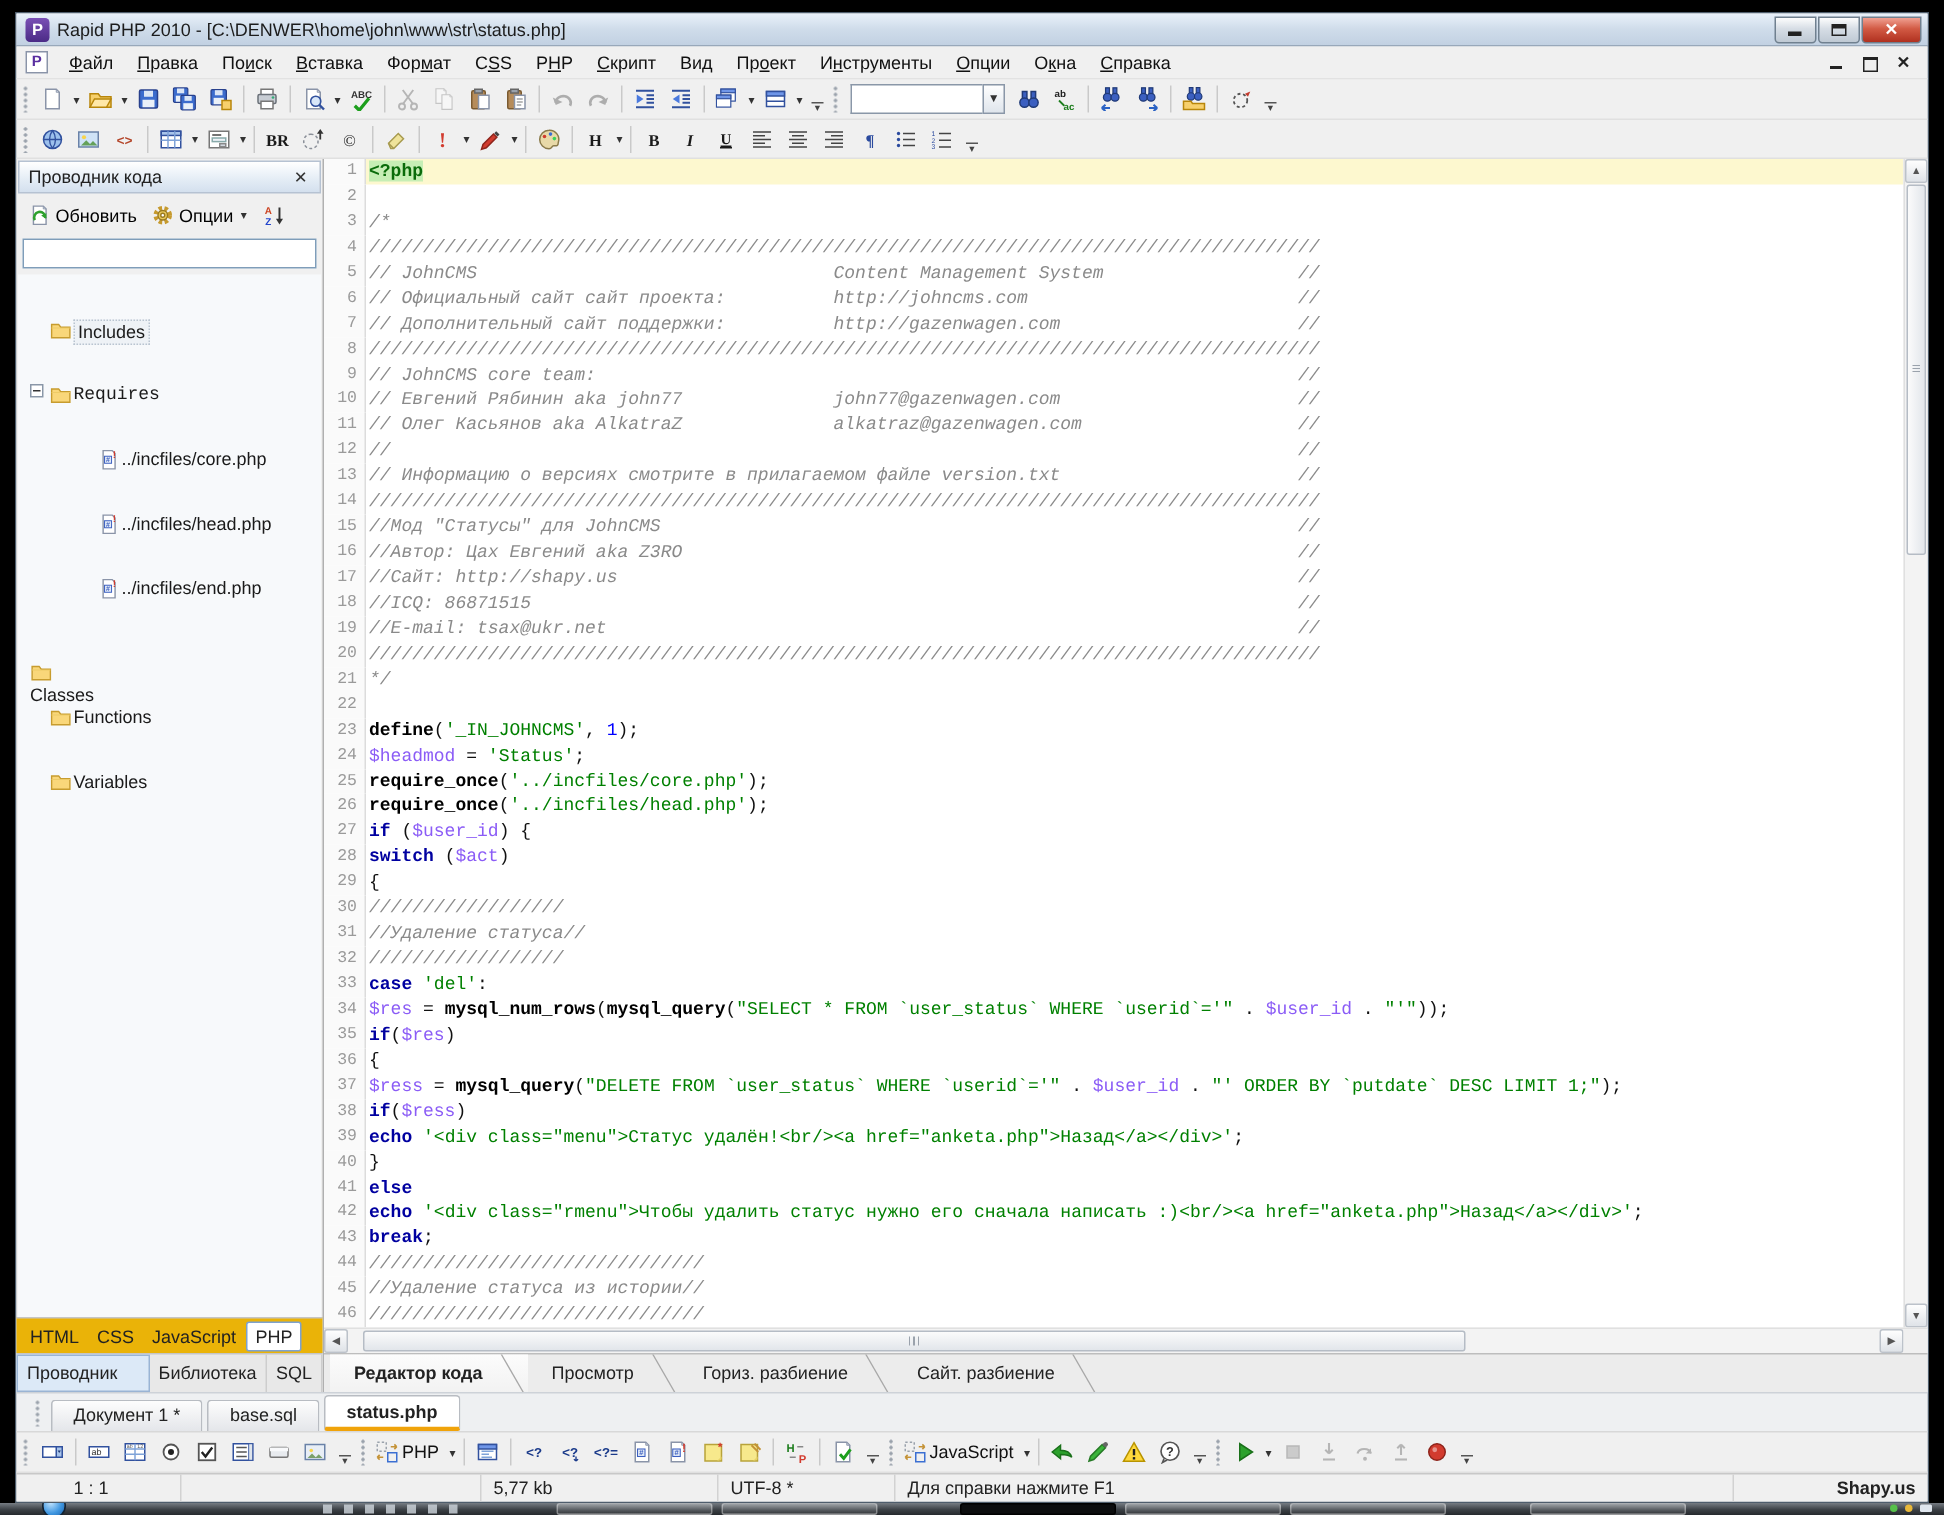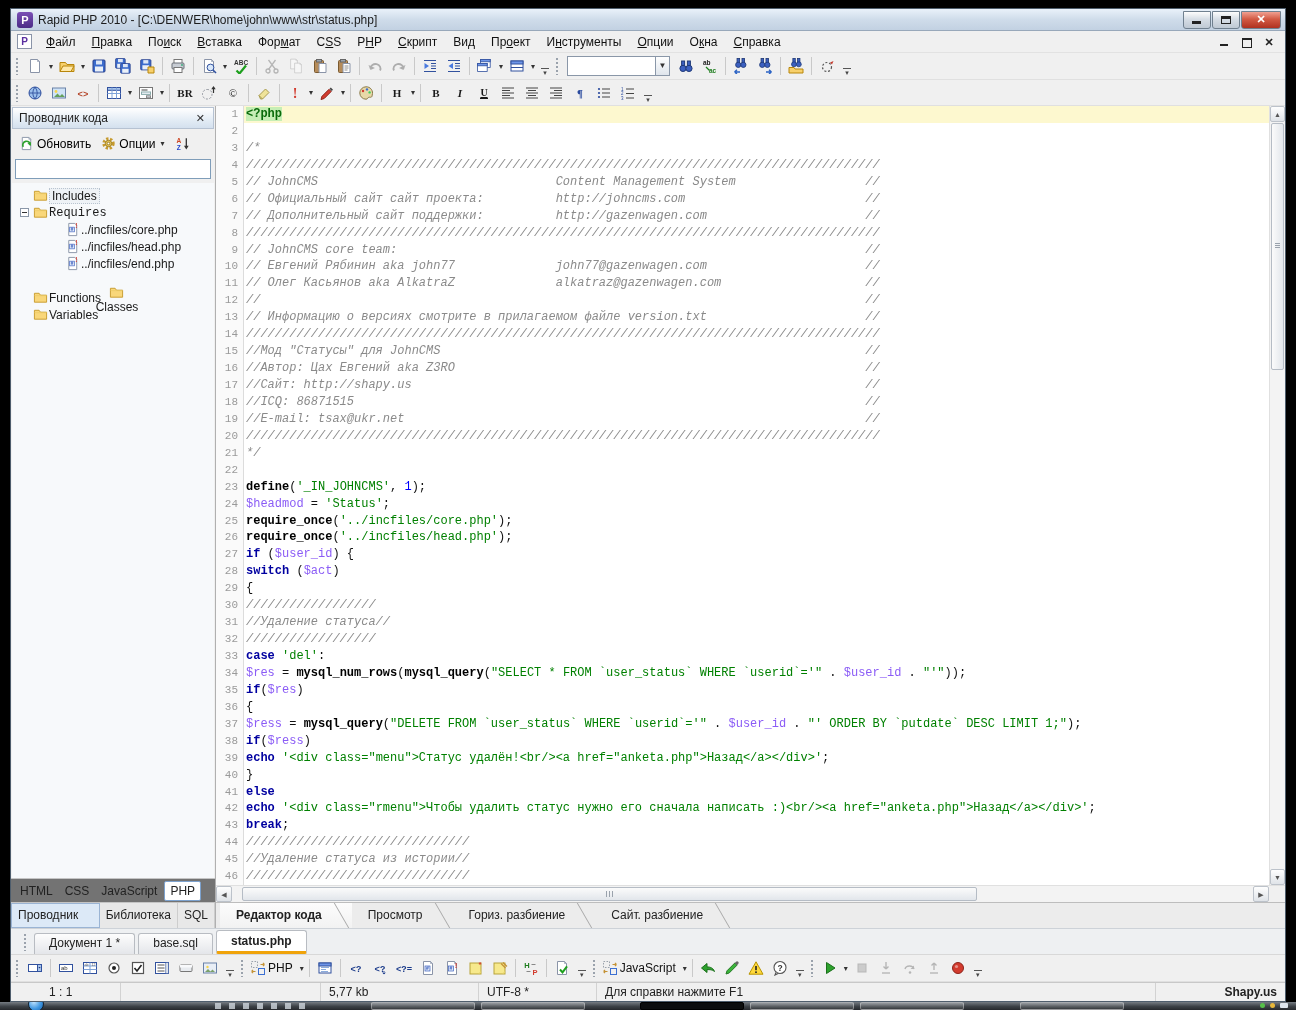--- a/index.html
+++ b/index.html
@@ -83,21 +83,21 @@
   .sb-header { height:22px; flex:0 0 22px; display:flex; align-items:center; padding:0 6px;
     background:linear-gradient(#ffffff,#e3ecf5 60%,#d4e0ee); border:1px solid #b6c2d2; margin:1px; font-size:12px; color:#222; }
   .sb-header .t { flex:1; }
   .sb-close { font-size:11px; color:#333; padding:0 2px; }
   .sb-tools { height:27px; flex:0 0 27px; display:flex; align-items:center; padding:0 4px; gap:2px; font-size:12px; }
   .sb-btn { display:inline-flex; align-items:center; gap:3px; padding:2px 4px; border-radius:2px; }
   .sb-btn svg { width:15px; height:15px; }
   .sb-search { flex:0 0 26px; padding:2px 4px; }
   .sb-search input { width:100%; height:20px; border:1px solid #7f9db9; font-size:12px; padding:0 3px; background:#fff; }
   .sb-tree { flex:1; background:#f7f9fb; margin:0 1px; overflow:hidden; font-size:12px; padding-top:4px; }
-  .tree-row { height:17px; display:flex; align-items:center; white-space:nowrap; color:#1a1a1a; }
+  .tree-row { height:17px; display:flex; white-space:nowrap; color:#1a1a1a;margin-top:26px; }
   .tree-row .exp { width:9px; height:9px; border:1px solid #8a97a8; background:#fff; margin-right:4px; position:relative; flex:0 0 9px;}
   .tree-row .exp::after { content:""; position:absolute; left:1px; top:3px; width:5px; height:1px; background:#333; }
   .tree-row .exp-sp { width:13px; flex:0 0 13px; }
   .tree-row svg { width:15px; height:15px; margin-right:4px; flex:0 0 15px; }
   .tree-row.sel .lbl { background:#eef2f6; border:1px dotted #b9c4d0; padding:0 2px; }
   
   .editor-col { flex:1; display:flex; flex-direction:column; min-width:0; background:#fff; }
   .editor { flex:1; display:flex; min-height:0; }
   .code { flex:1; overflow:hidden; font-family:"Liberation Mono", monospace; font-size:12px; }
   .crow { display:flex; height:16.95px; line-height:16.95px; white-space:pre; }
@@ -131,21 +131,21 @@
   .corner { width:16px; flex:0 0 16px; background:#f0f0f0; }
   .hs-arrow { width:16px; flex:0 0 16px; background:linear-gradient(#fefefe,#dfe3e8); border:1px solid #bcc2ca; border-radius:2px;
     font-size:7px; color:#555; text-align:center; line-height:15px; }
   
   .vtabs { height:26px; flex:0 0 26px; display:flex; background:#ececec; border-top:1px solid #bdbdbd; padding-left:4px; font-size:12px; }
   .vtab { position:relative; padding:0 30px 0 16px; line-height:25px; color:#222; }
   .vtab::after { content:""; position:absolute; right:10px; top:0; bottom:0; width:1px; background:#a8a8a8; transform:skewX(30deg); }
   .vtab.active { font-weight:bold; background:linear-gradient(#fcfcfc,#f2f2f2); }
   
   .sb-tabs1 { height:24px; flex:0 0 24px; display:flex; align-items:center; gap:2px; padding:0 4px;
-    border-top:1px solid #c5c5c5; background:#737373; font-size:12px; }
+    border-top:1px solid #c5c5c5; background:#eab308; font-size:12px; }
   .ptab { padding:2px 5px; color:#222; }
   .ptab.active { border:1px solid #7da2ce; background:#fff; border-radius:2px; }
   .sb-tabs2 { height:26px; flex:0 0 26px; display:flex; align-items:stretch; background:#e8e8e8; border-top:1px solid #c5c5c5; font-size:12px; }
   .dktab { padding:0 6px; line-height:24px; color:#222; border-right:1px solid #cdcdcd; }
   .dktab.active { background:#dce9f7; border:1px solid #9ab4d4; line-height:22px; }
   
   .dtabs { height:26px; flex:0 0 26px; display:flex; align-items:flex-end; background:#eef0f2; border-top:1px solid #cdd2d8; padding-left:10px; gap:3px; font-size:12px; }
   .dtabs .tb-grip { align-self:center; }
   .dtab { height:21px; line-height:19px; padding:0 14px; background:linear-gradient(#fdfdfd,#e4e6ea); border:1px solid #b8bcc2; border-bottom:none; border-radius:3px 3px 0 0; color:#222; }
   .dtab.active { font-weight:bold; background:#fff; height:24px; line-height:20px; border-bottom:3px solid #f0a30a; border-radius:3px 3px 2px 2px; }

